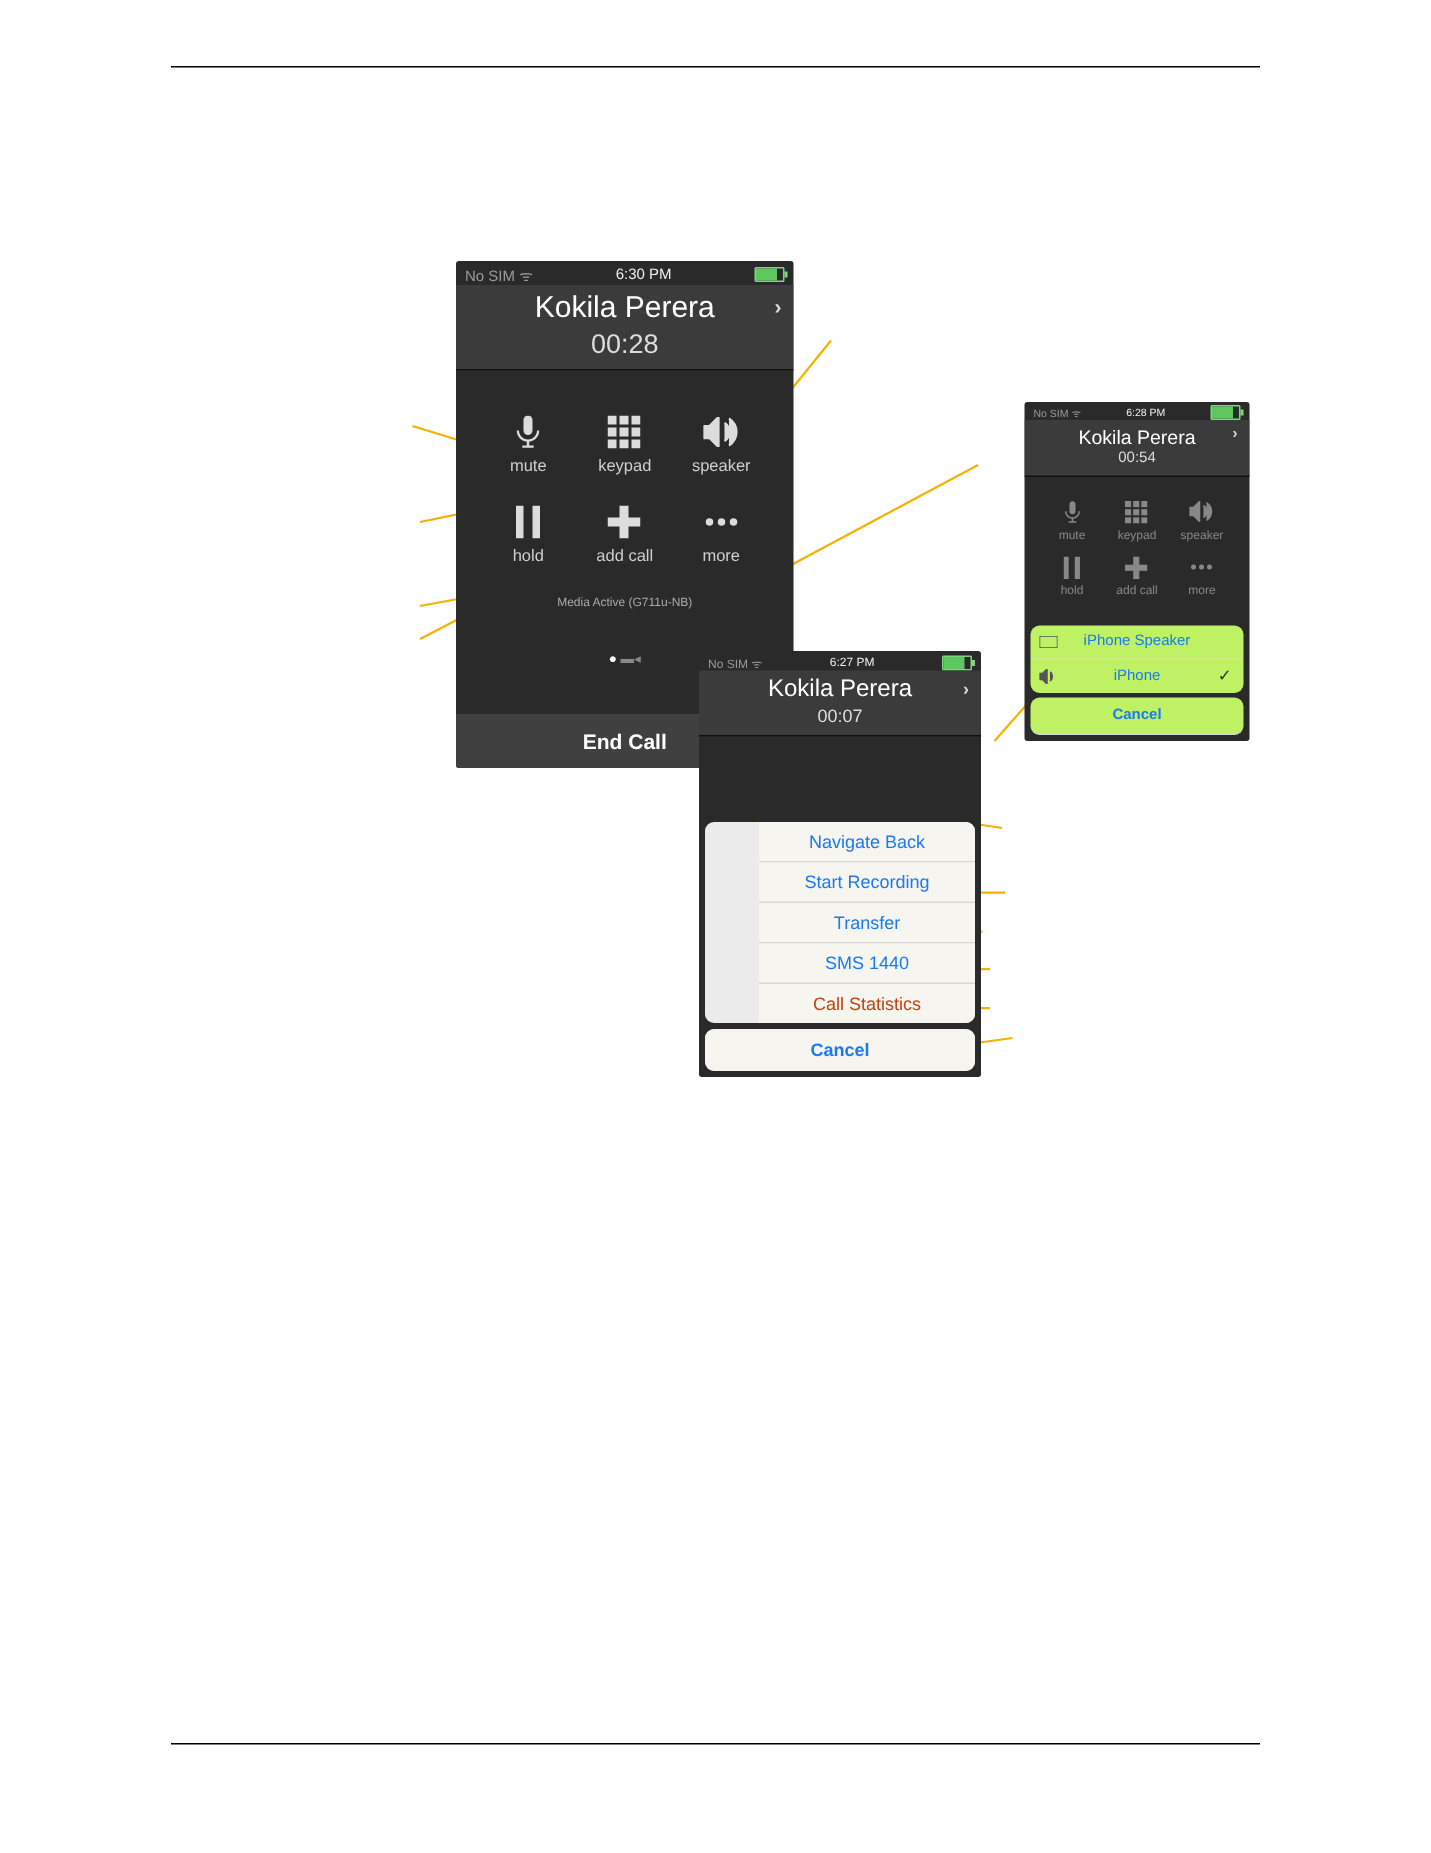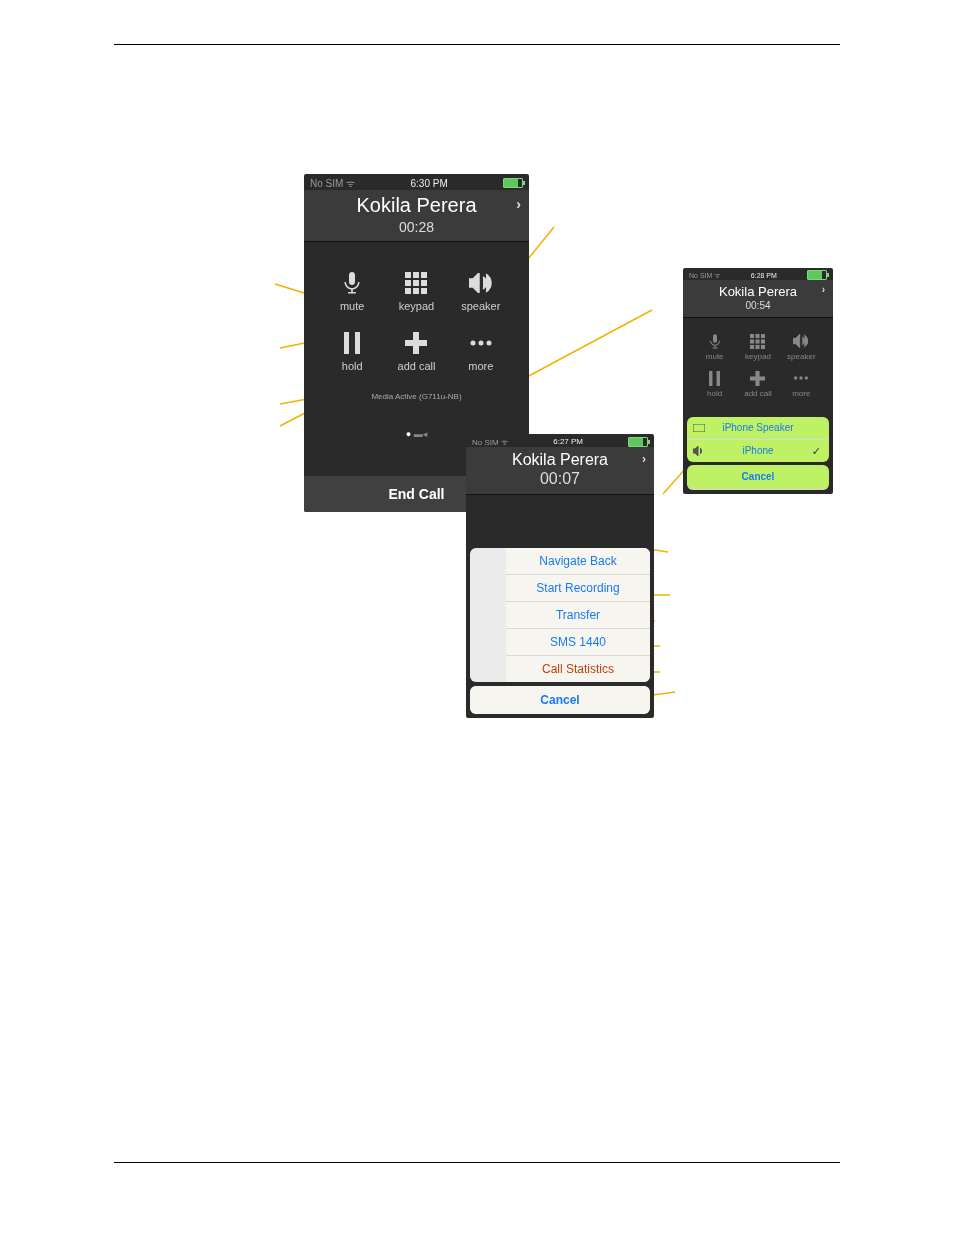--- a/index.html
+++ b/index.html
@@ -91,21 +91,21 @@
   }
 
   
   .phone.main {
     left: 304px;
     top: 0;
     width: 225px;
     height: 338px;
   }
   .phone.main .contact-name { font-size: 20px; }
-  .phone.main .contact-time { font-size: 14px; margin-top: 2px; }
+  .phone.main .contact-time { font-size: 18px; margin-top: 2px; }
   .phone.main .chevron { font-size: 14px; }
 
   .grid {
     display: grid;
     grid-template-columns: repeat(3, 1fr);
     text-align: center;
     color: #cfcfcf;
   }
   .phone.main .grid {
     row-gap: 18px;
@@ -154,21 +154,21 @@
   
   .phone.more {
     left: 466px;
     top: 260px;
     width: 188px;
     height: 284px;
     background: #2a2a2a;
   }
   .phone.more .status-bar { font-size: 8px; height: 11px; }
   .phone.more .contact-name { font-size: 16px; }
-  .phone.more .contact-time { font-size: 16px; margin-top: 1px; }
+  .phone.more .contact-time { font-size: 12px; margin-top: 1px; }
   .phone.more .chevron { font-size: 12px; top: 5px; }
 
   .sheet {
     position: absolute;
     left: 4px; right: 4px;
     border-radius: 6px;
     overflow: hidden;
     background: rgba(240,240,240,0.98);
   }
   .sheet .opt {

